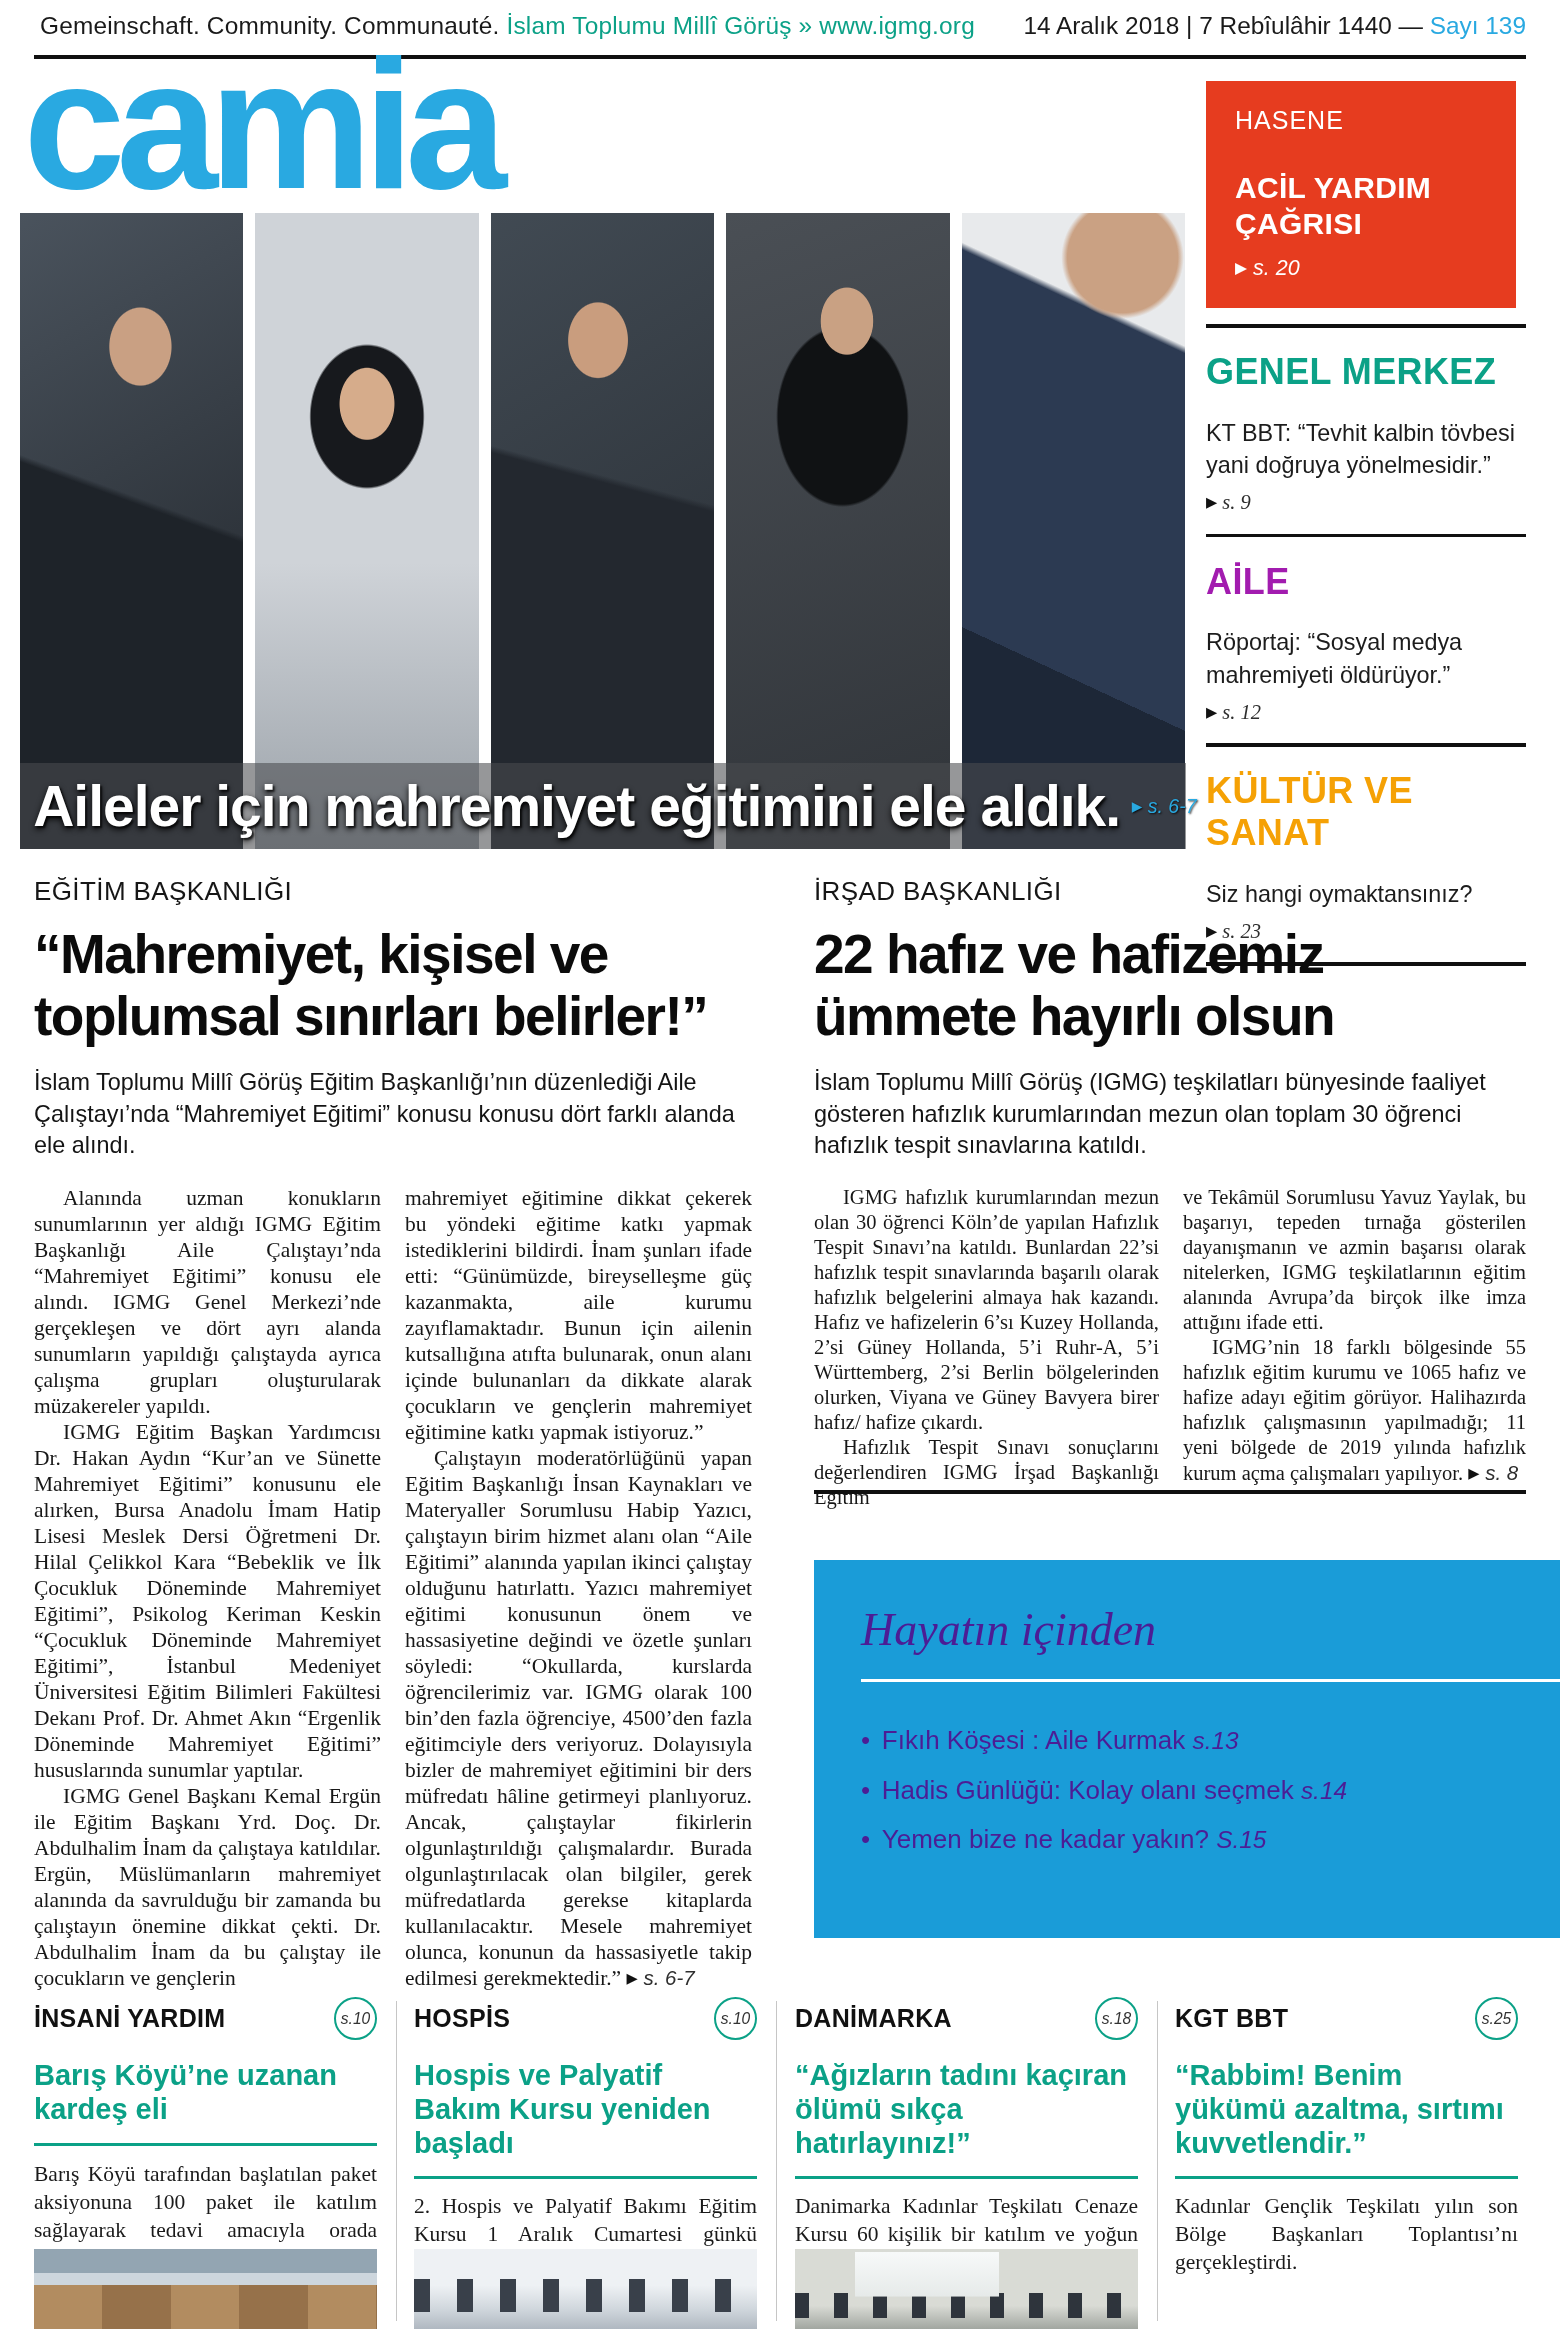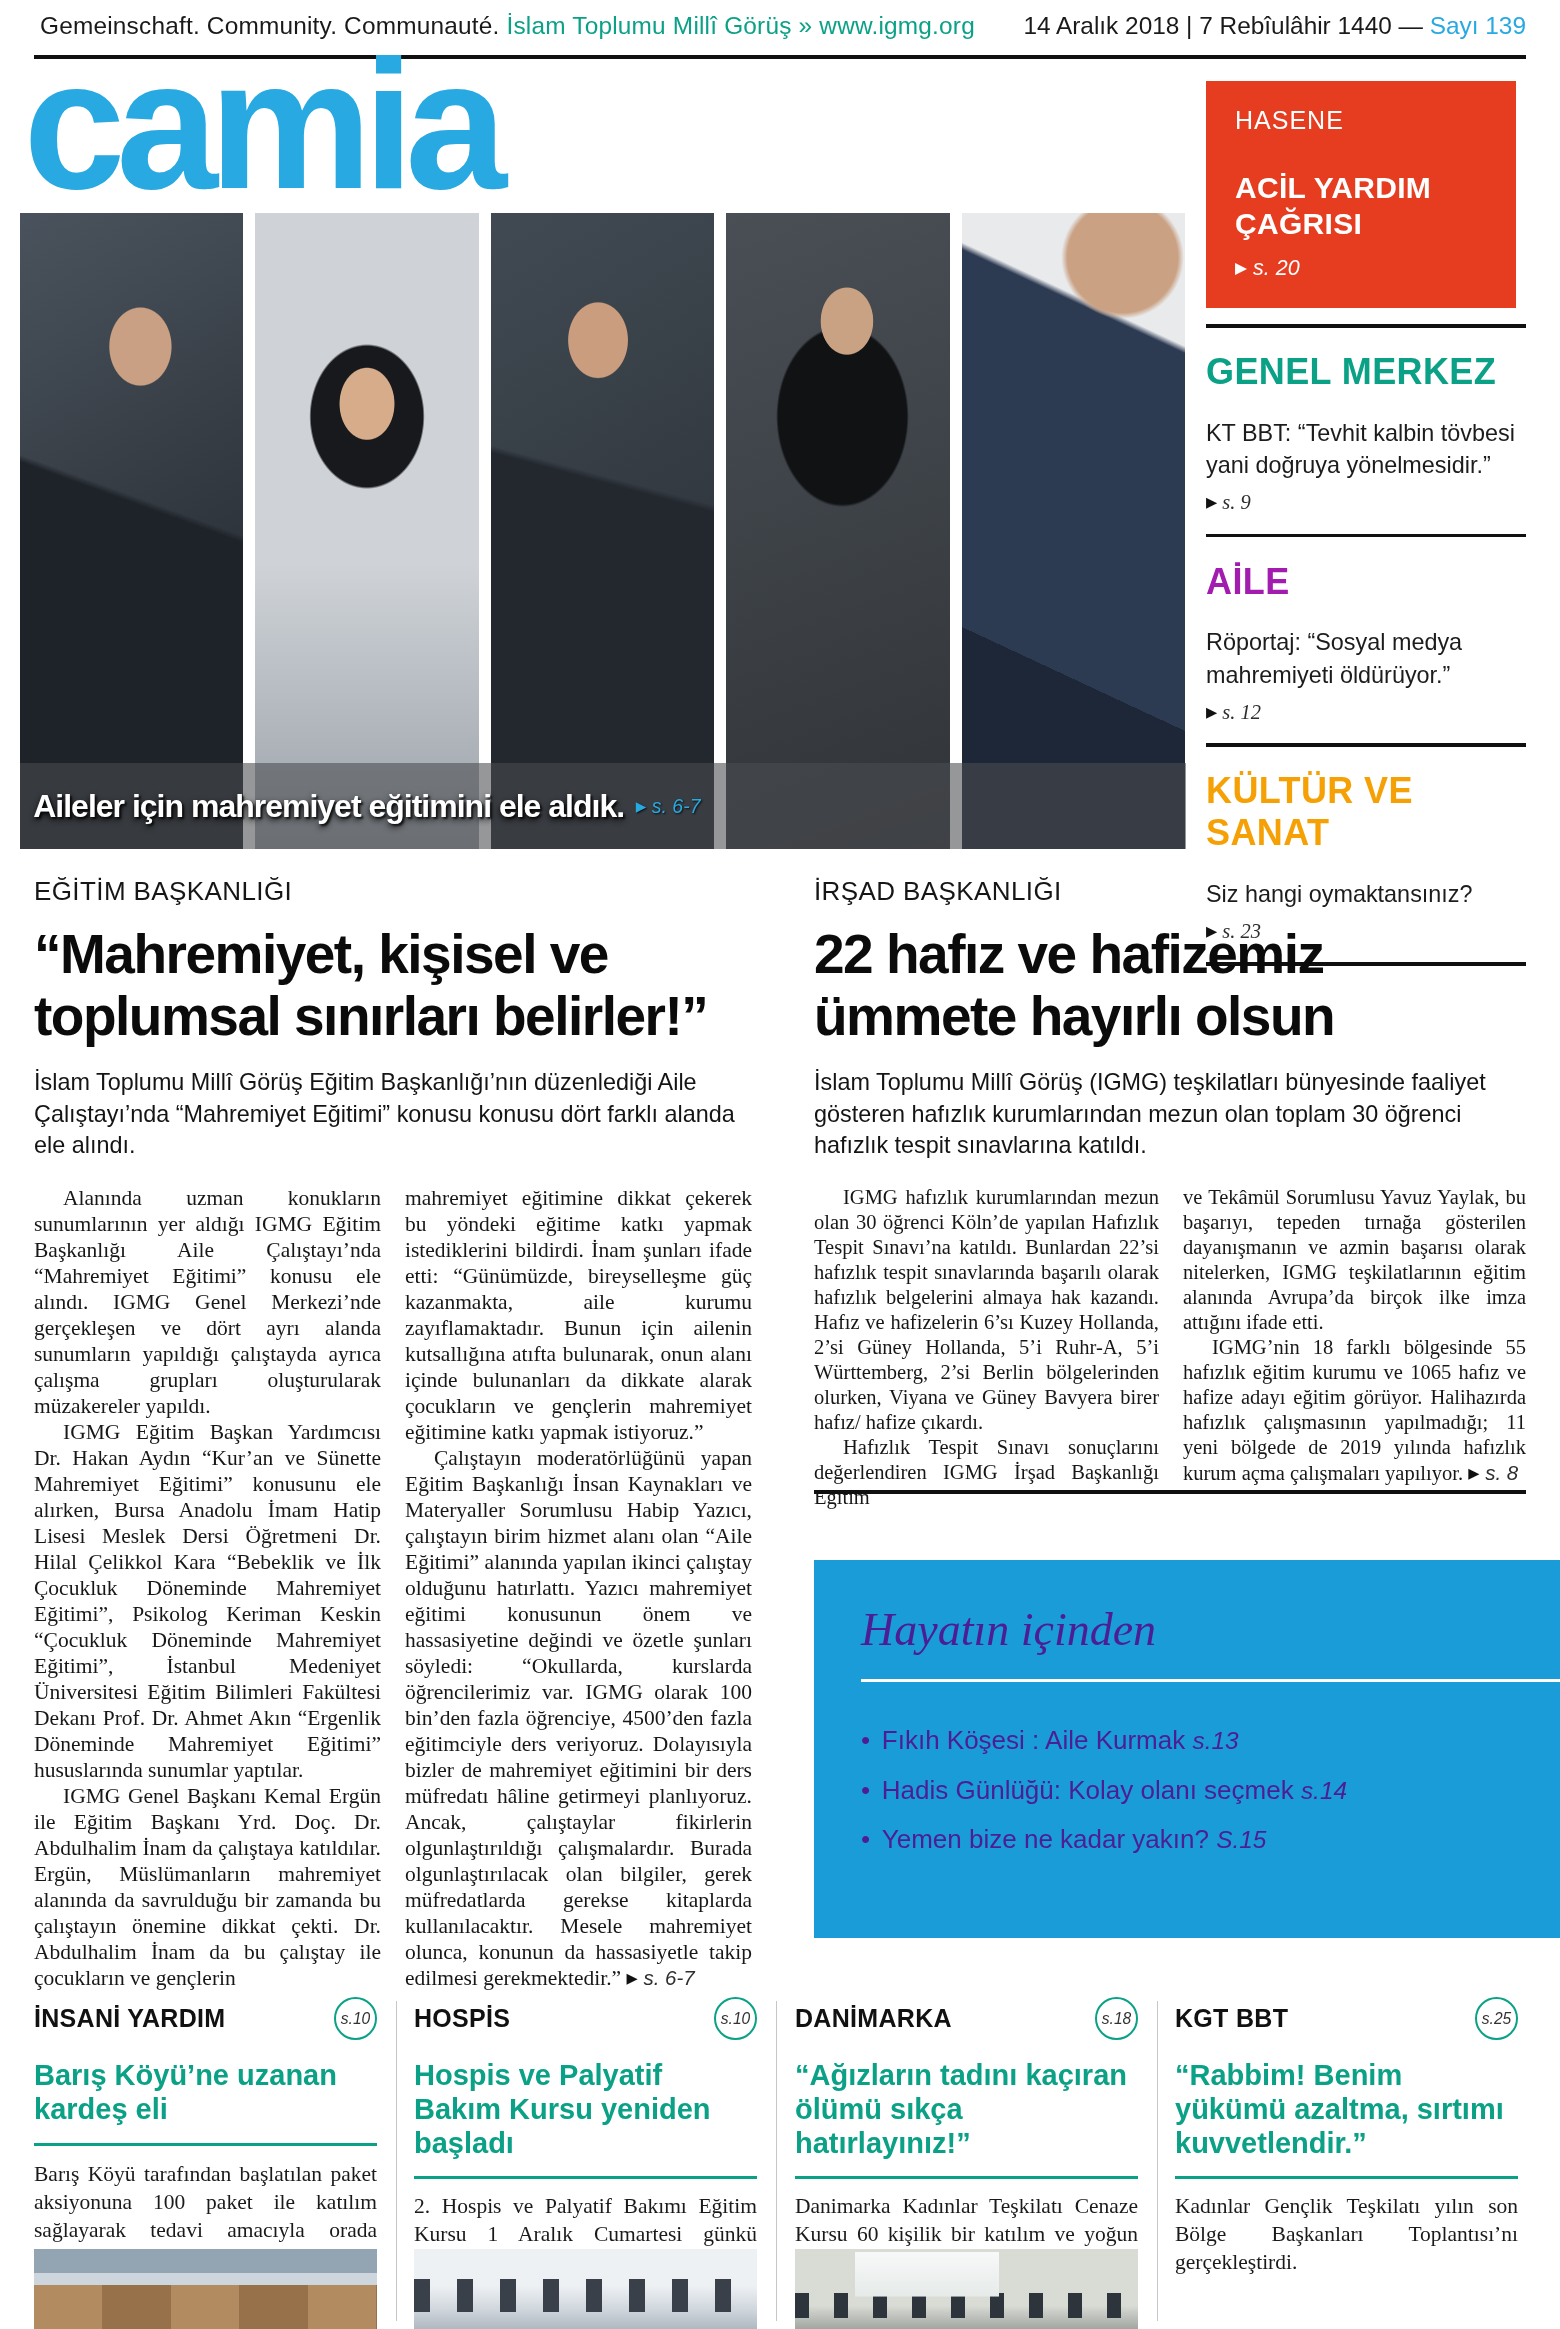--- a/index.html
+++ b/index.html
@@ -41,21 +41,21 @@
        linear-gradient(150deg,#414a53,#262b31);}
   .ph4{background:
        radial-gradient(ellipse 43px 55px at 54% 17%, #c9a183 60%, rgba(0,0,0,0) 62%),
        radial-gradient(ellipse 107px 146px at 52% 32%, #101214 60%, rgba(0,0,0,0) 62%),
        linear-gradient(160deg,#4a4f55,#303439);}
   .ph5{background:
        radial-gradient(circle at 72% 7%, #caa183 0 9%, rgba(0,0,0,0) 10%),
        linear-gradient(205deg,#e8eaec 0 18%, #2c3a52 19% 70%, #1d2737 70%);}
   .hero-overlay{position:absolute;left:0;right:0;bottom:0;height:86px;background:rgba(74,76,79,.58);
         display:flex;align-items:center;padding:0 13.7px;box-sizing:border-box;}
-  .hero-headline{font-size:32px;font-weight:bold;color:#fff;letter-spacing:-1px;white-space:nowrap;
+  .hero-headline{font-size:57px;font-weight:bold;color:#fff;letter-spacing:-1px;white-space:nowrap;
         text-shadow:0 2.9px 5.9px rgba(0,0,0,.9),2px 2px 2px rgba(0,0,0,.7);}
   .hero-ref{margin-left:11.7px;color:#29a9e1;font-size:19.5px;font-style:italic;white-space:nowrap;
         text-shadow:1px 1px 2px rgba(0,0,0,.8);}
   .hero-ref .arrow{font-style:normal;font-size:13.7px;vertical-align:2px;}
 
   
   .sidebar{position:absolute;left:1206px;top:324px;width:320px;}
   .sb-rule{height:3.9px;background:#101010;}
   .sb-item{padding:23.4px 0 19.5px 0;}
   .sb-title{font-size:36px;font-weight:bold;letter-spacing:0.4px;}

